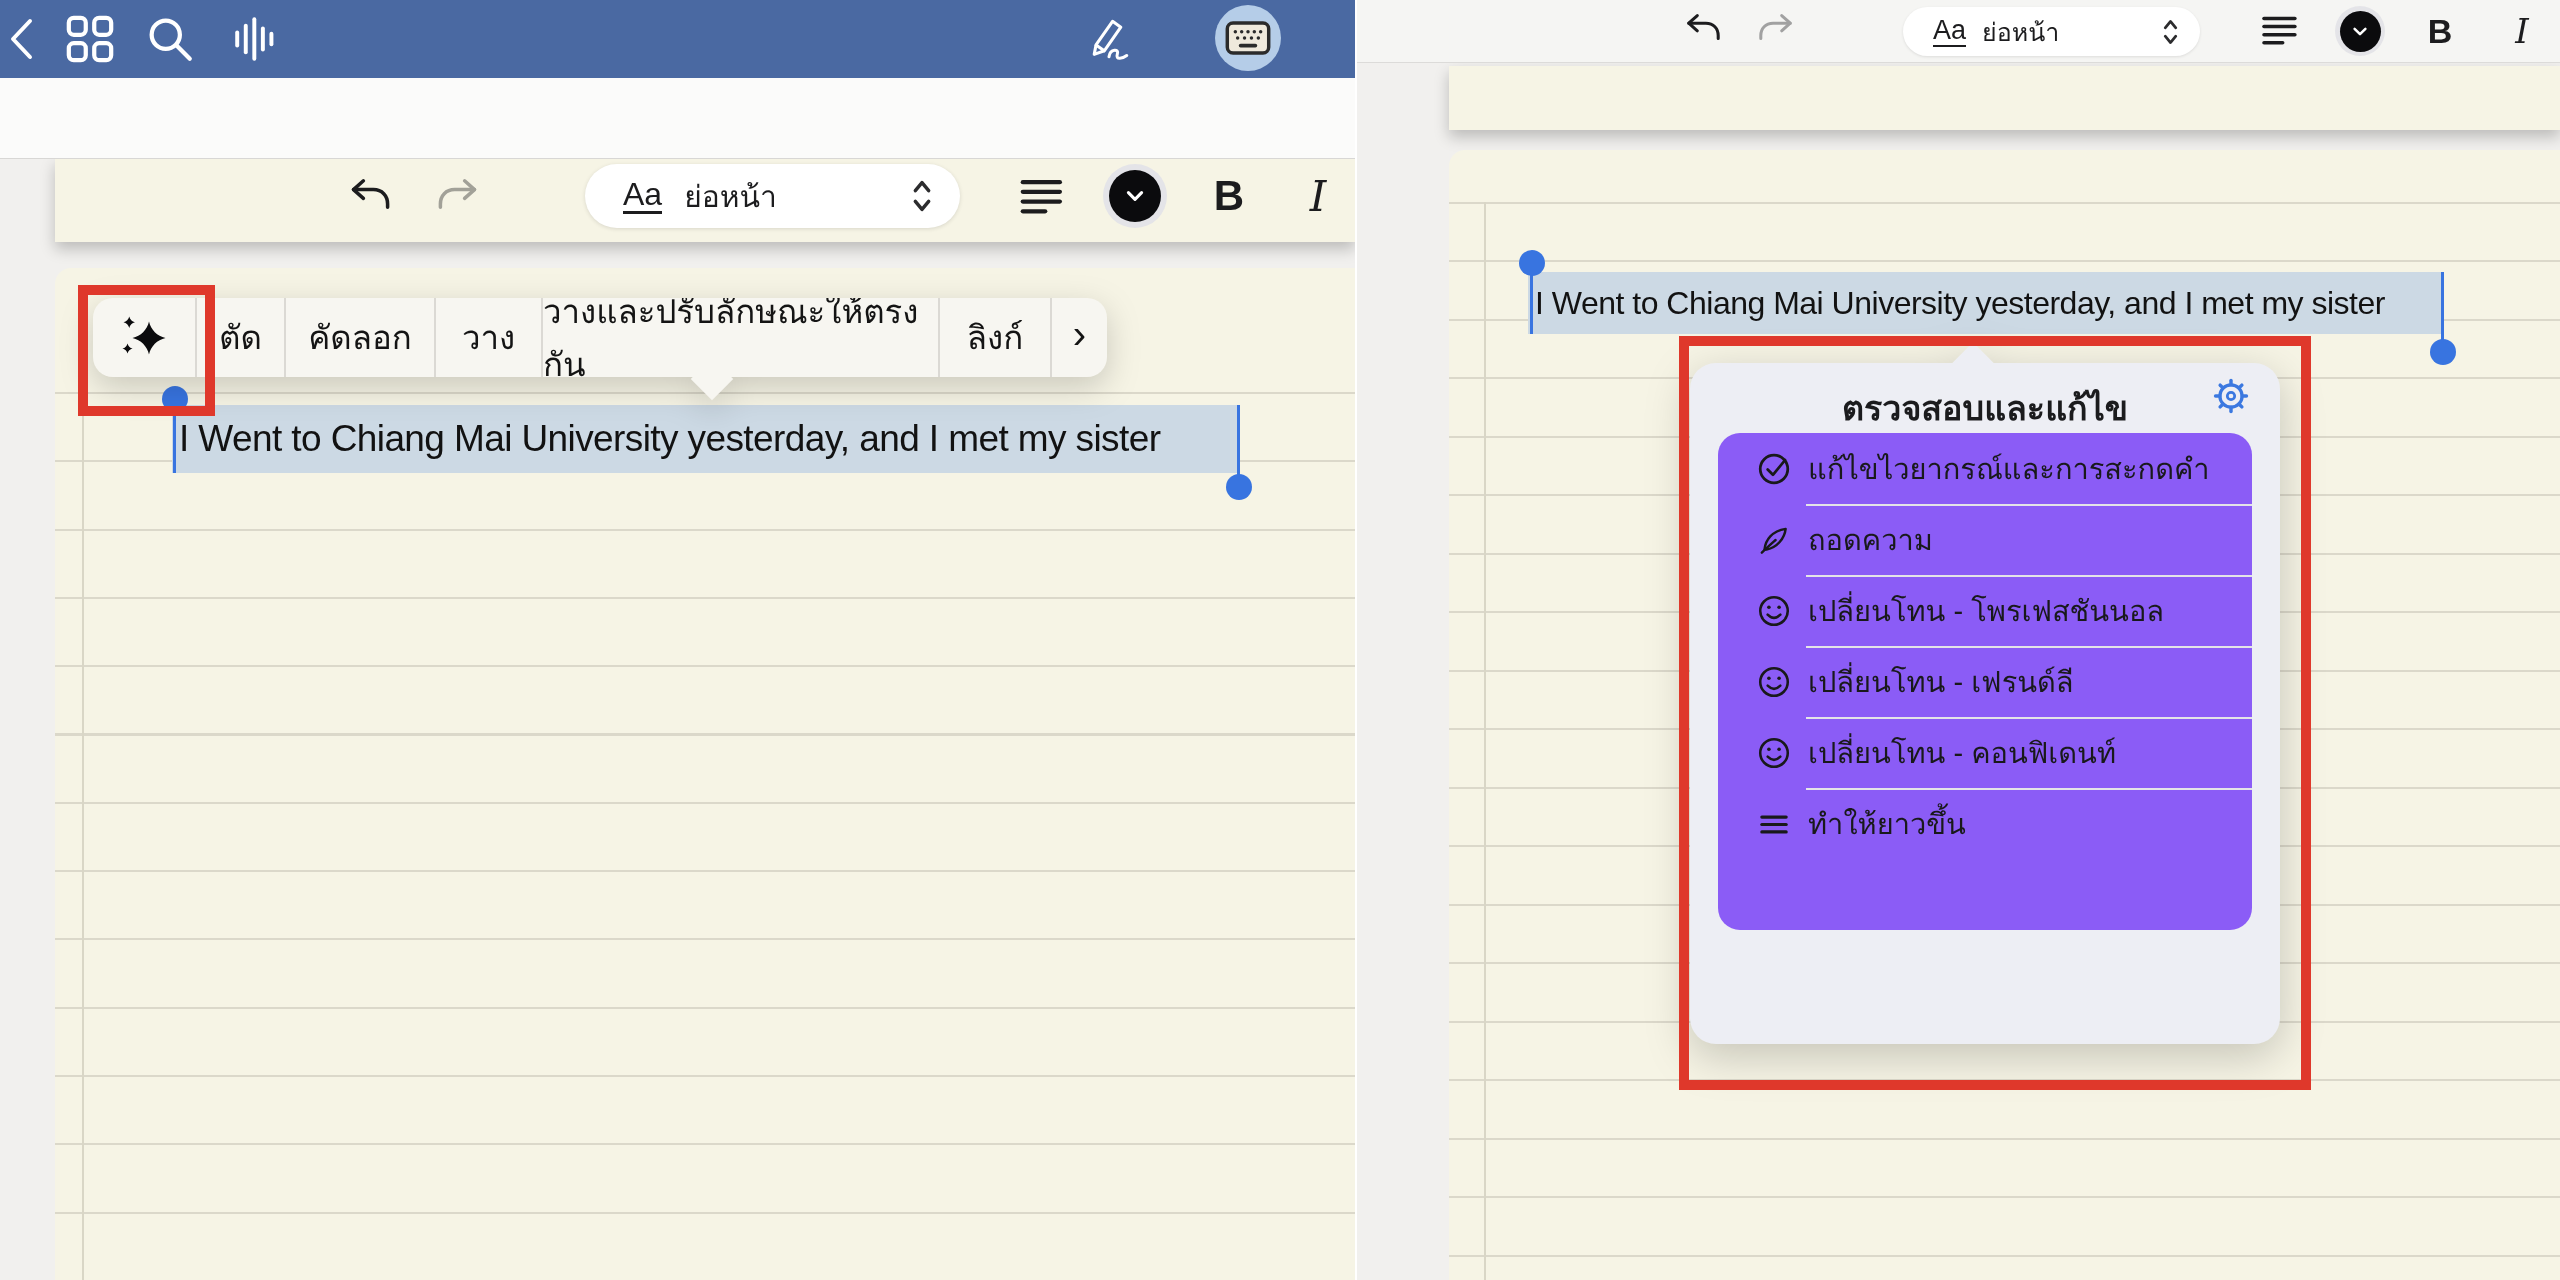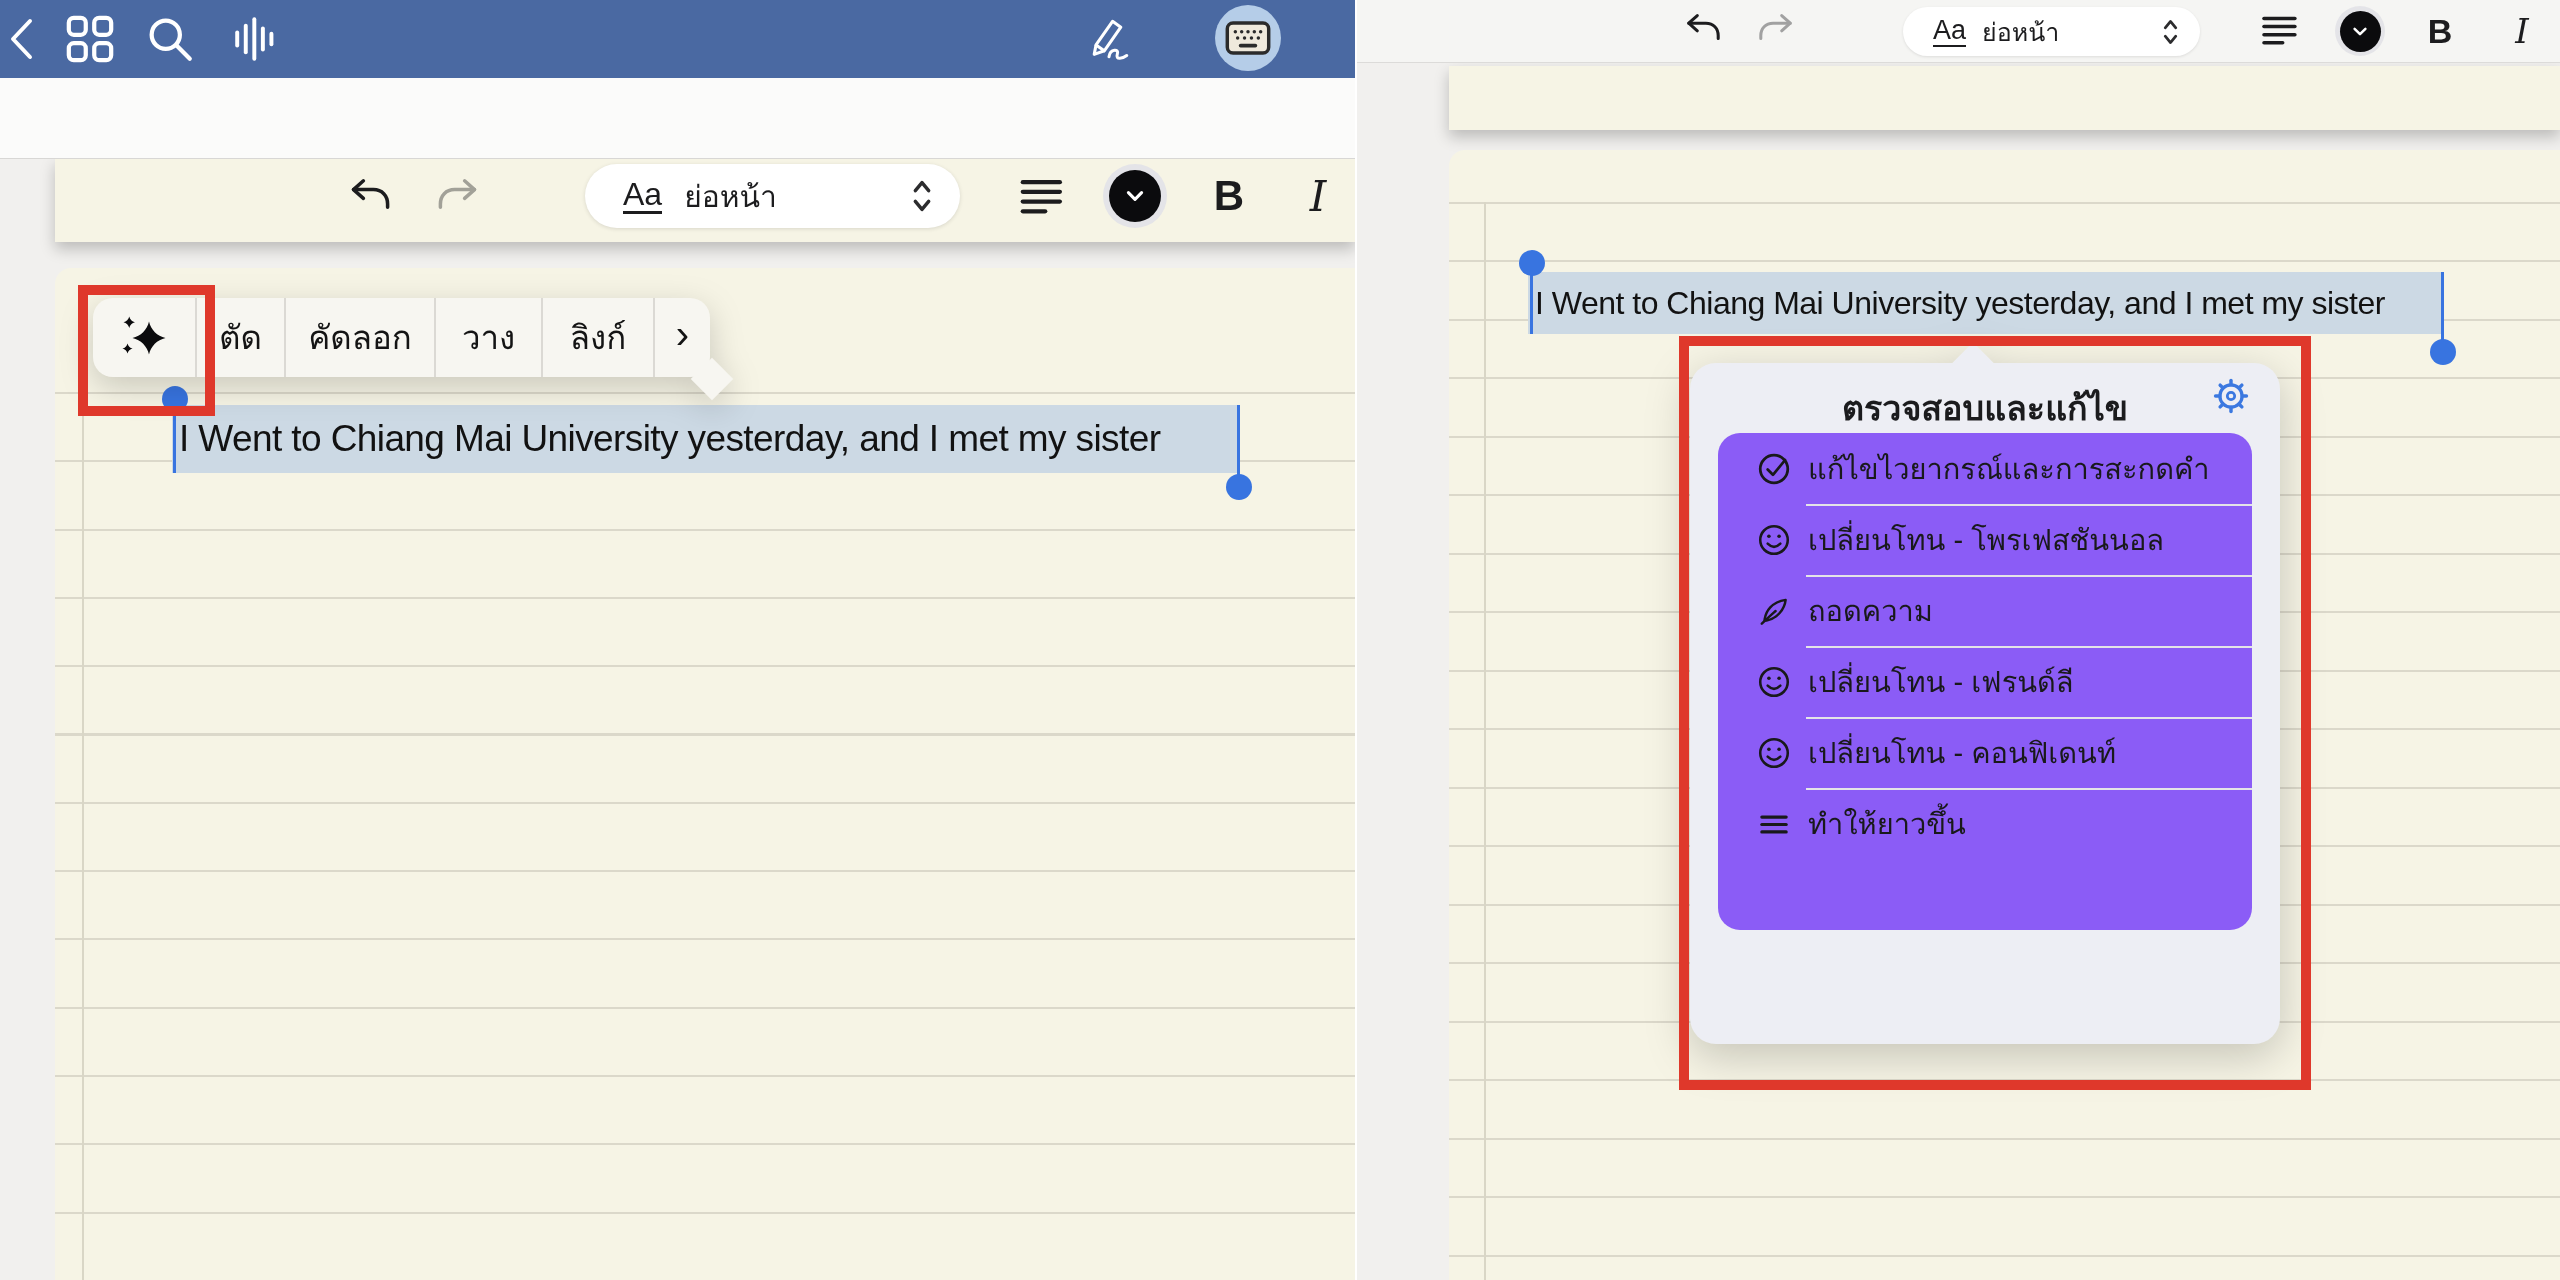--- a/index.html
+++ b/index.html
@@ -196,20 +196,21 @@
               <g fill="#0b0b0d">
                 <path transform="translate(10,5) scale(1.5)" d="M12 1 C13.2 6.5 17.5 10.8 23 12 C17.5 13.2 13.2 17.5 12 23 C10.8 17.5 6.5 13.2 1 12 C6.5 10.8 10.8 6.5 12 1 Z"></path>
                 <path transform="translate(2,1) scale(0.52)" d="M12 1 C13.2 6.5 17.5 10.8 23 12 C17.5 13.2 13.2 17.5 12 23 C10.8 17.5 6.5 13.2 1 12 C6.5 10.8 10.8 6.5 12 1 Z"></path>
                 <path transform="translate(1,28) scale(0.46)" d="M12 1 C13.2 6.5 17.5 10.8 23 12 C17.5 13.2 13.2 17.5 12 23 C10.8 17.5 6.5 13.2 1 12 C6.5 10.8 10.8 6.5 12 1 Z"></path>
               </g>
             </svg>
           </div>
           <div class="ctx-item" style="width:87px;">ตัด</div>
           <div class="ctx-item" style="width:148px;">คัดลอก</div>
           <div class="ctx-item" style="width:105px;">วาง</div>
+          <div class="ctx-item" style="width:395px;">วางและปรับลักษณะให้ตรงกัน</div>
           <div class="ctx-item" style="width:110px;">ลิงก์</div>
           <div class="ctx-item" style="width:55px;font-size:40px;padding-bottom:6px;">›</div>
         </div>
       </div>
 
       <div class="redbox" style="left:78px;top:127px;width:117px;height:111px;"></div>
     </div>
   </section>
 
   <section class="pane pane-right">
@@ -295,40 +296,40 @@
                 <svg width="36" height="36" viewBox="0 0 34 34">
                     <circle cx="17" cy="17" r="13" fill="none" stroke="#19191b" stroke-width="2.6"></circle>
                     <path d="M11 17.5 L16 22.5 L27.5 8.5" fill="none" stroke="#19191b" stroke-width="2.6" stroke-linecap="round" stroke-linejoin="round"></path>
                   </svg>
               </span>
               <span class="rlabel">แก้ไขไวยากรณ์และการสะกดคำ</span>
             </div>
             <div class="prow">
               <span class="ric">
                 <svg width="36" height="36" viewBox="0 0 34 34">
+                    <path d="M8 26 C9 17 15 8.5 28 6.5 C27 15.5 20 24 10 26 Z" fill="none" stroke="#19191b" stroke-width="2.3" stroke-linejoin="round"></path>
+                    <path d="M5.5 29 C10 24.5 14 21 18.5 17" fill="none" stroke="#19191b" stroke-width="2.3" stroke-linecap="round"></path>
+                  </svg>
+              </span>
+              <span class="rlabel">ถอดความ</span>
+            </div>
+            <div class="prow">
+              <span class="ric">
+                <svg width="36" height="36" viewBox="0 0 34 34">
                     <circle cx="17" cy="17" r="13" fill="none" stroke="#19191b" stroke-width="2.4"></circle>
                     <circle cx="12.2" cy="13.5" r="1.7" fill="#19191b"></circle>
                     <circle cx="21.8" cy="13.5" r="1.7" fill="#19191b"></circle>
                     <path d="M11 20.5 Q17 26.5 23 20.5" fill="none" stroke="#19191b" stroke-width="2.4" stroke-linecap="round"></path>
                   </svg>
               </span>
               <span class="rlabel">เปลี่ยนโทน - โพรเฟสชันนอล</span>
             </div>
             <div class="prow">
               <span class="ric">
                 <svg width="36" height="36" viewBox="0 0 34 34">
-                    <path d="M8 26 C9 17 15 8.5 28 6.5 C27 15.5 20 24 10 26 Z" fill="none" stroke="#19191b" stroke-width="2.3" stroke-linejoin="round"></path>
-                    <path d="M5.5 29 C10 24.5 14 21 18.5 17" fill="none" stroke="#19191b" stroke-width="2.3" stroke-linecap="round"></path>
-                  </svg>
-              </span>
-              <span class="rlabel">ถอดความ</span>
-            </div>
-            <div class="prow">
-              <span class="ric">
-                <svg width="36" height="36" viewBox="0 0 34 34">
                     <circle cx="17" cy="17" r="13" fill="none" stroke="#19191b" stroke-width="2.4"></circle>
                     <circle cx="12.2" cy="13.5" r="1.7" fill="#19191b"></circle>
                     <circle cx="21.8" cy="13.5" r="1.7" fill="#19191b"></circle>
                     <path d="M11 20.5 Q17 26.5 23 20.5" fill="none" stroke="#19191b" stroke-width="2.4" stroke-linecap="round"></path>
                   </svg>
               </span>
               <span class="rlabel">เปลี่ยนโทน - เฟรนด์ลี</span>
             </div>
             <div class="prow">
               <span class="ric">

